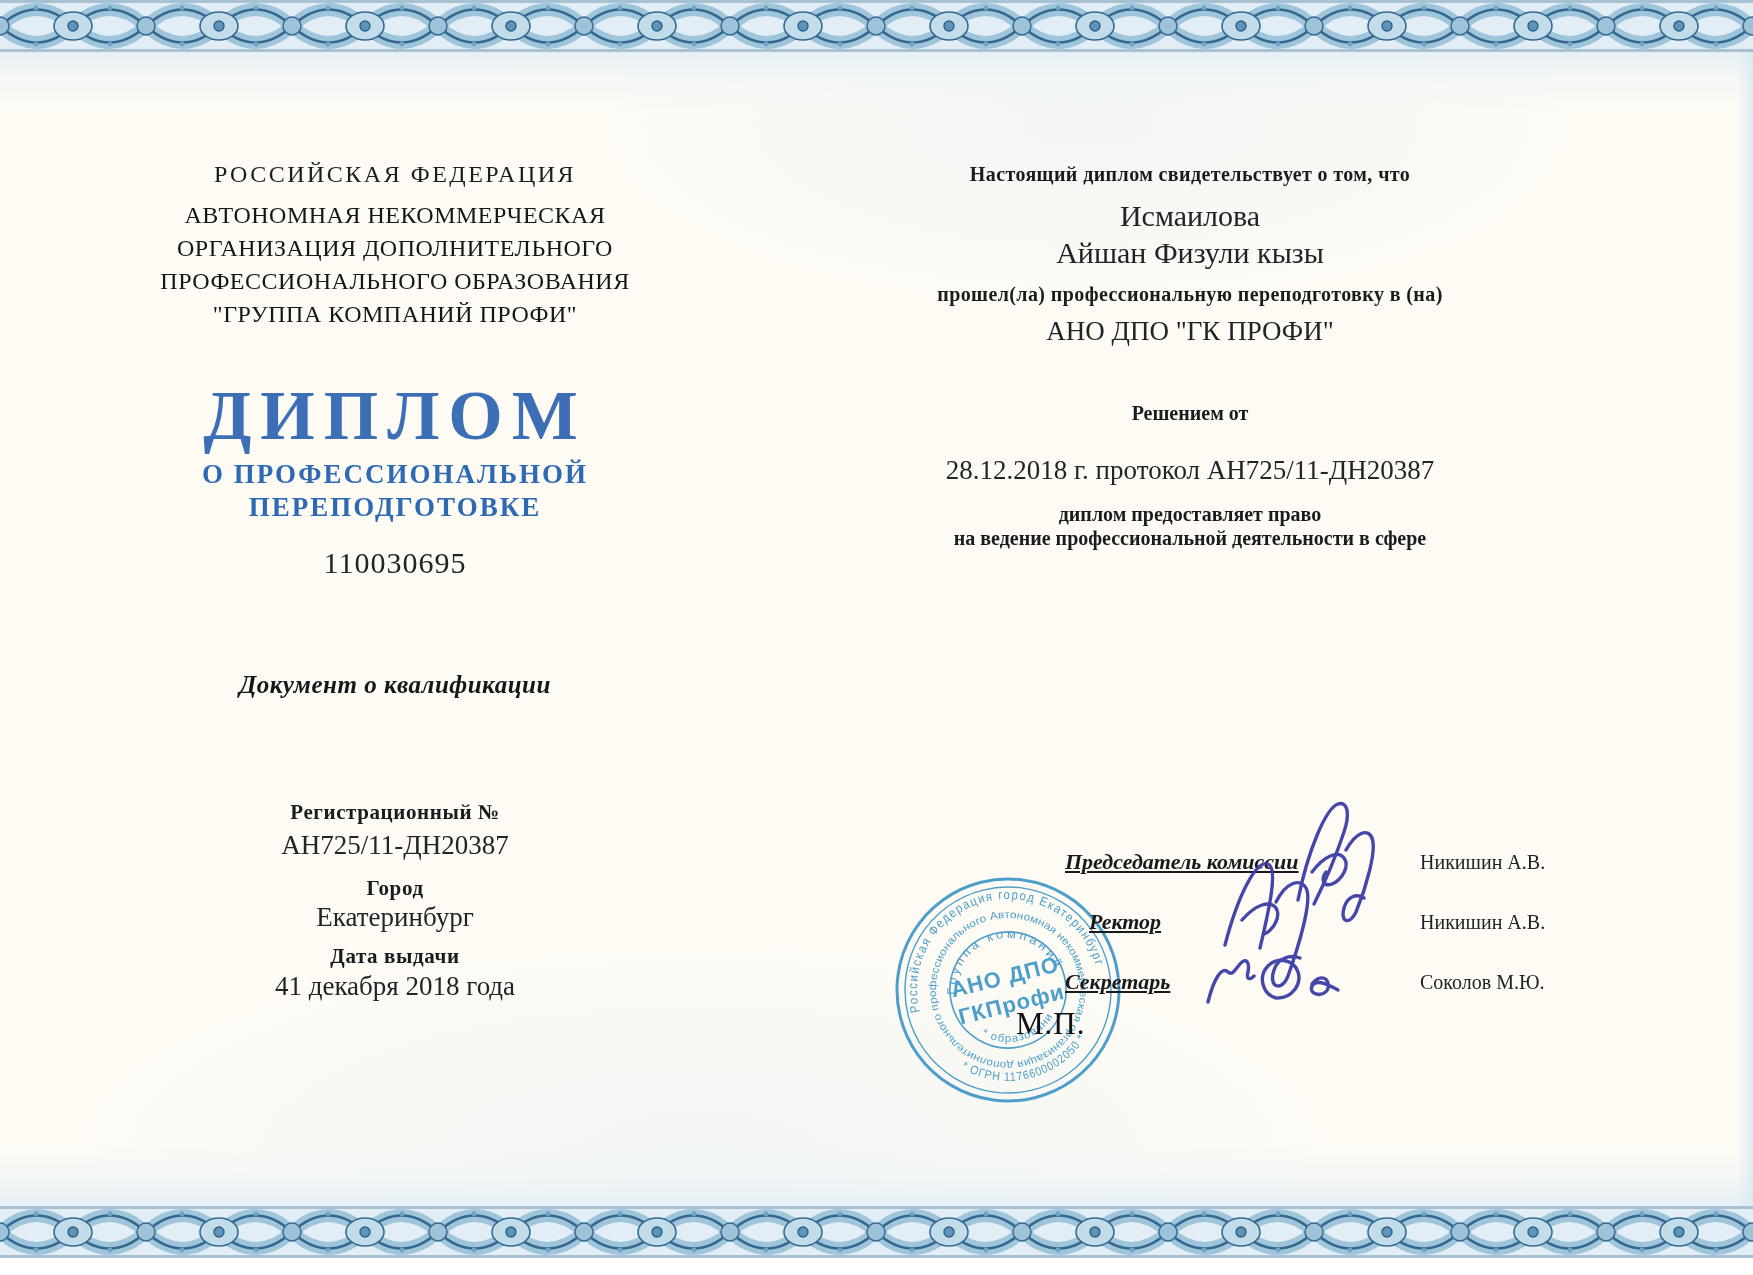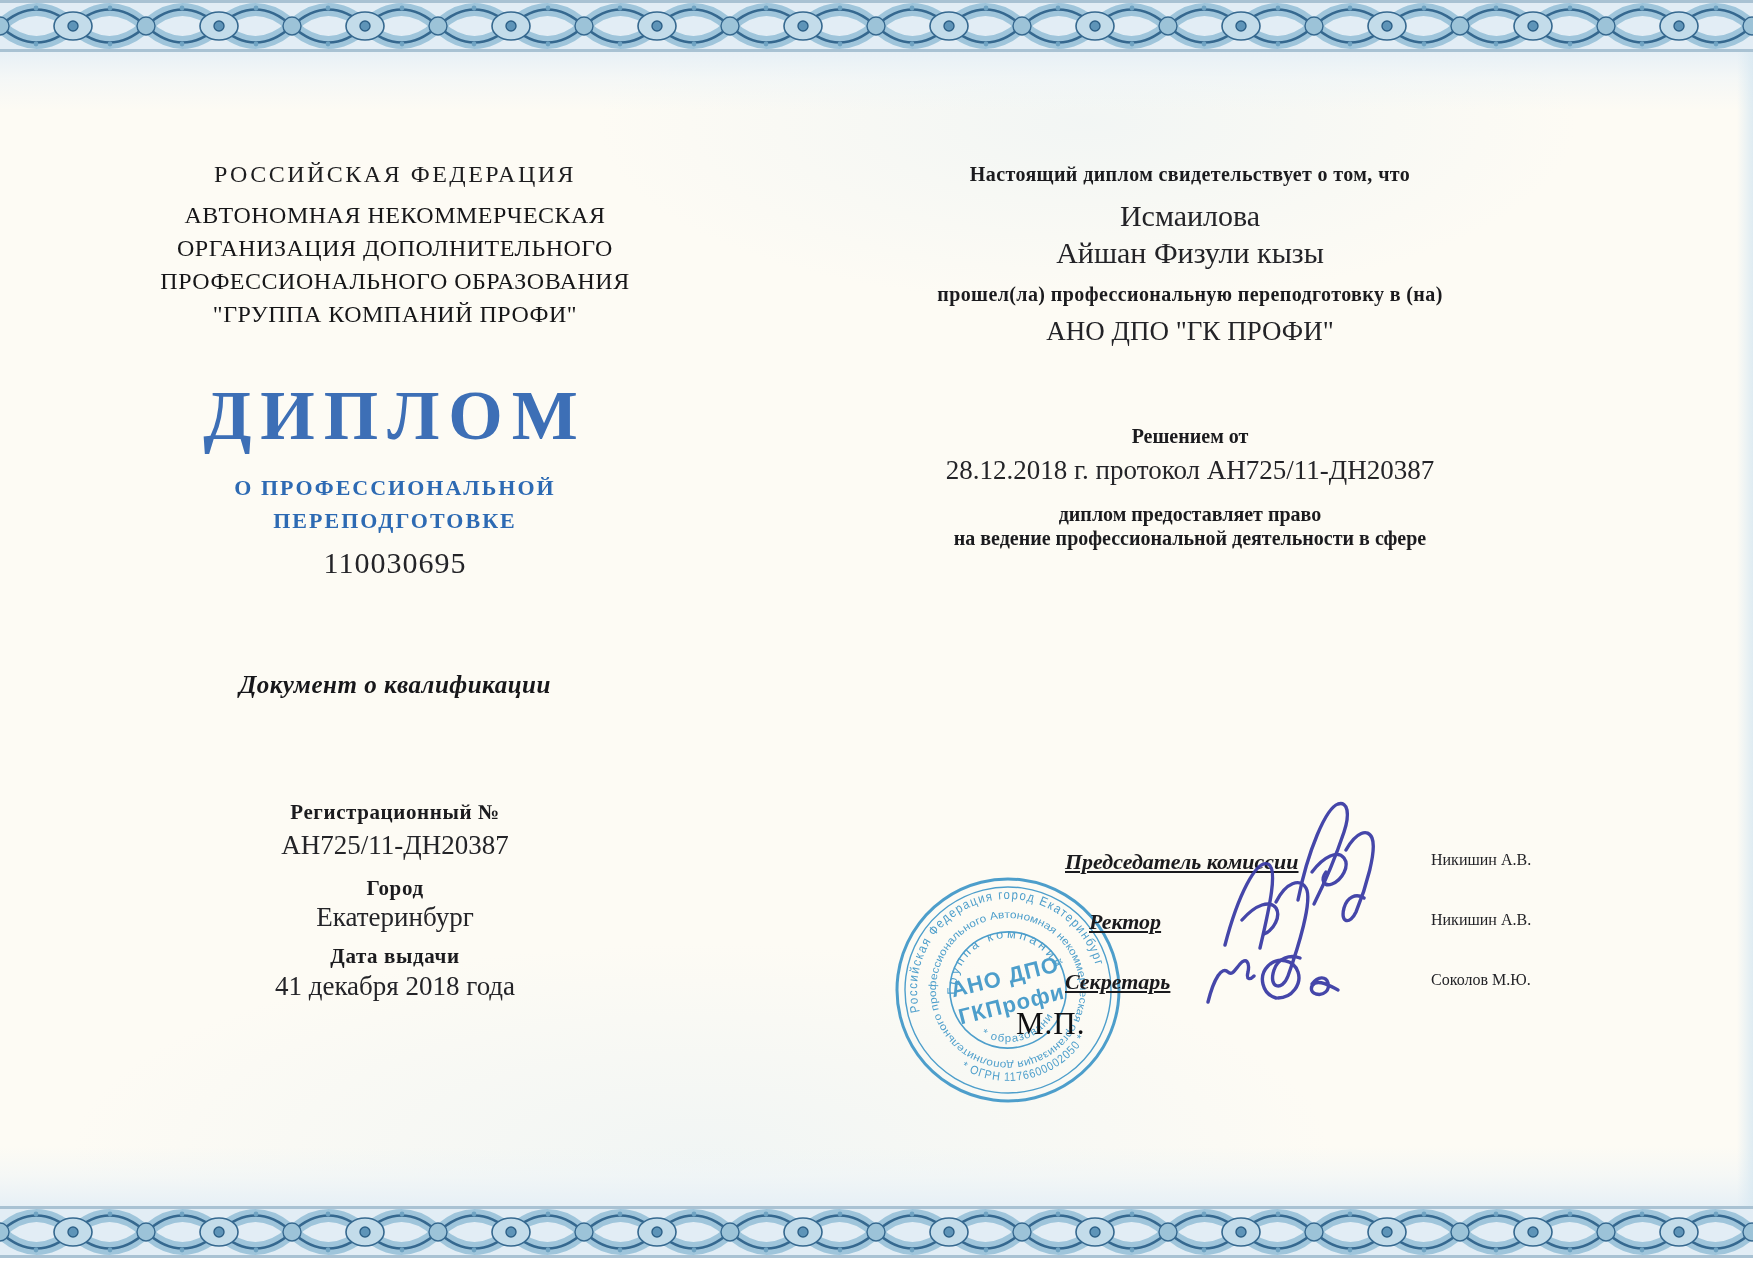--- a/index.html
+++ b/index.html
@@ -26,43 +26,43 @@
   .bottom-white{position:absolute;left:0;top:1258px;width:1753px;height:17px;background:#ffffff;}
 
   .abs{position:absolute;}
   .ctr{text-align:center;}
   .col-left{left:20px;width:750px;}
   .col-right{left:855px;width:670px;}
 
   .country{top:161px;font-size:24px;letter-spacing:2.5px;color:#1d1d1f;}
   .org-name{top:199px;font-size:24px;line-height:33px;letter-spacing:.5px;color:#161618;}
   .diploma-title{top:376px;font-size:70px;font-weight:bold;letter-spacing:9px;color:#3d6fb6;}
-  .diploma-sub{font-size:22px;font-weight:bold;letter-spacing:2px;color:#2d6ab3;margin-top:16px;}
+  .diploma-sub{font-size:27px;font-weight:bold;letter-spacing:2px;color:#2d6ab3;}
   .sub1{top:459px;} .sub2{top:492px;}
   .diploma-number{top:546px;font-size:30px;letter-spacing:1px;color:#242428;}
   .qual-note{top:671px;font-size:25px;font-weight:600;font-style:italic;color:#17171a;letter-spacing:.5px;}
   .small-label{font-size:21px;font-weight:bold;color:#1b1b1e;letter-spacing:.6px;}
   .value-line{font-size:27px;color:#242428;}
   .reg-label{top:800px;} .reg-value{top:830px;}
   .city-label{top:876px;} .city-value{top:902px;}
   .date-label{top:944px;} .date-value{top:971px;}
 
   .intro{top:163px;font-size:20px;font-weight:bold;color:#1b1b1e;letter-spacing:.4px;}
   .surname{top:199px;font-size:30px;color:#232327;}
   .givenname{top:236px;font-size:30px;color:#232327;}
   .passed{top:283px;font-size:20px;font-weight:bold;color:#1b1b1e;letter-spacing:.4px;}
   .institution{top:316px;font-size:27px;color:#232327;}
-  .decision-label{top:425px;font-size:20px;font-weight:bold;color:#1b1b1e;font-family:Liberation Serif, serif;}
+  .decision-label{top:402px;font-size:20px;font-weight:bold;color:#1b1b1e;font-family:Liberation Serif, serif;}
   .decision-value{top:455px;font-size:27px;color:#242428;}
   .grants1{top:503px;font-size:20px;font-weight:bold;color:#1b1b1e;}
   .grants2{top:527px;font-size:20px;font-weight:bold;color:#1b1b1e;}
   .field{top:561px;font-size:25px;color:#242428;}
 
   .sig-role{left:1065px;width:300px;font-size:22px;font-style:italic;font-weight:600;color:#1a1a1d;text-decoration:underline;}
-  .sig-name{left:1420px;width:220px;font-size:16px;color:#232327;margin-left:11px;}
+  .sig-name{left:1420px;width:220px;font-size:20px;color:#232327;}
   .role1{top:849px;} .role2{top:909px;margin-left:24px;} .role3{top:969px;}
   .name1{top:851px;} .name2{top:911px;} .name3{top:971px;}
 
   .mp-mark{left:1016px;top:1006px;font-size:31px;font-weight:normal;color:#101012;letter-spacing:1px;}
 
   .stamp-svg{left:873px;top:855px;width:270px;height:270px;opacity:.92;}
   .sig-svg{left:1180px;top:780px;width:260px;height:240px;}
 </style>
 </head>
 <body>

